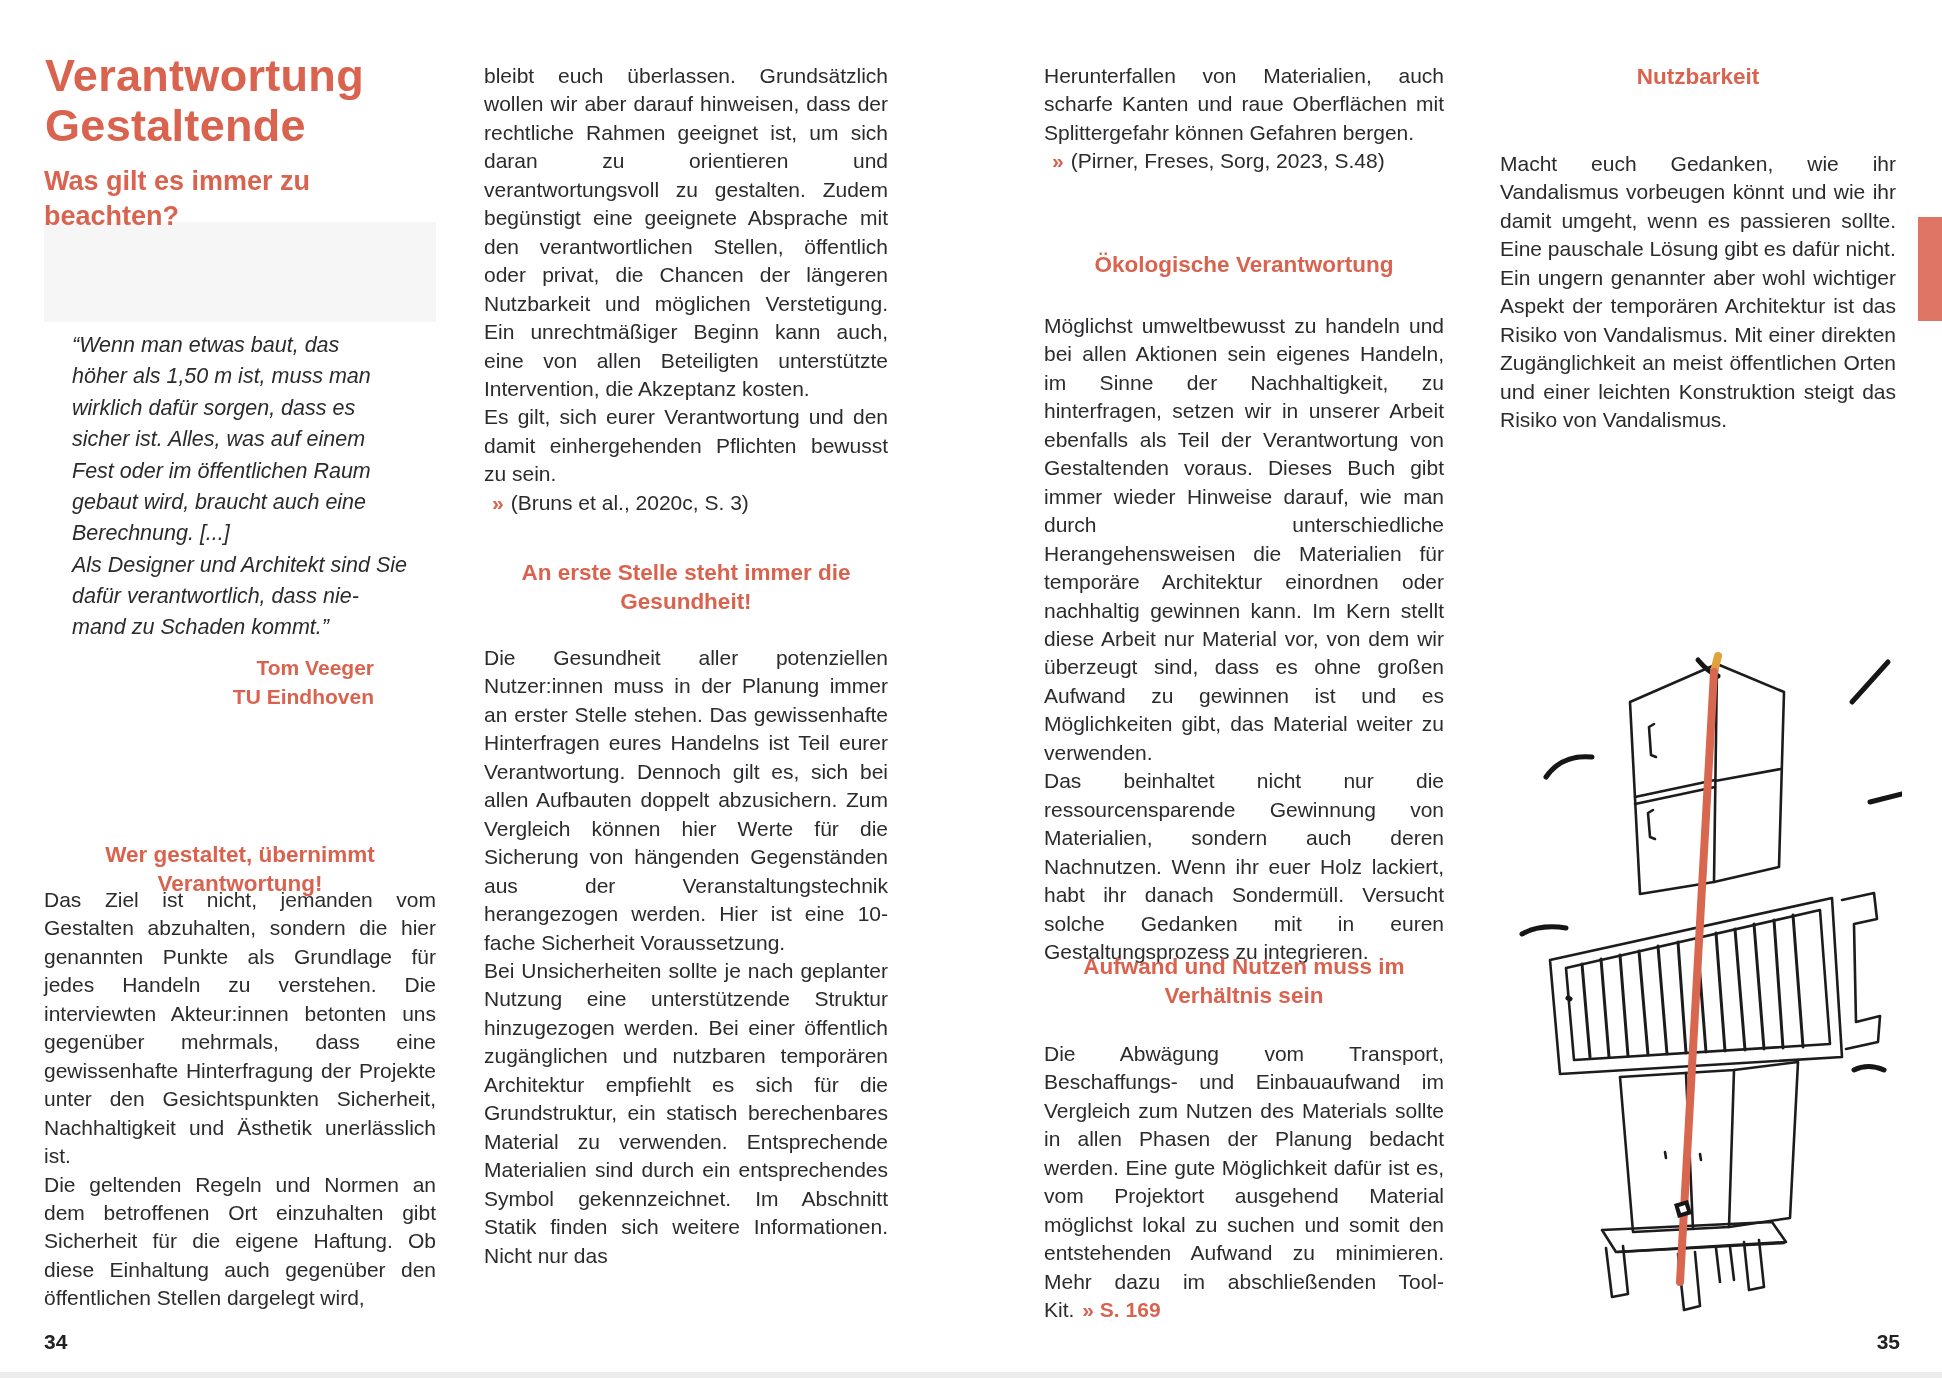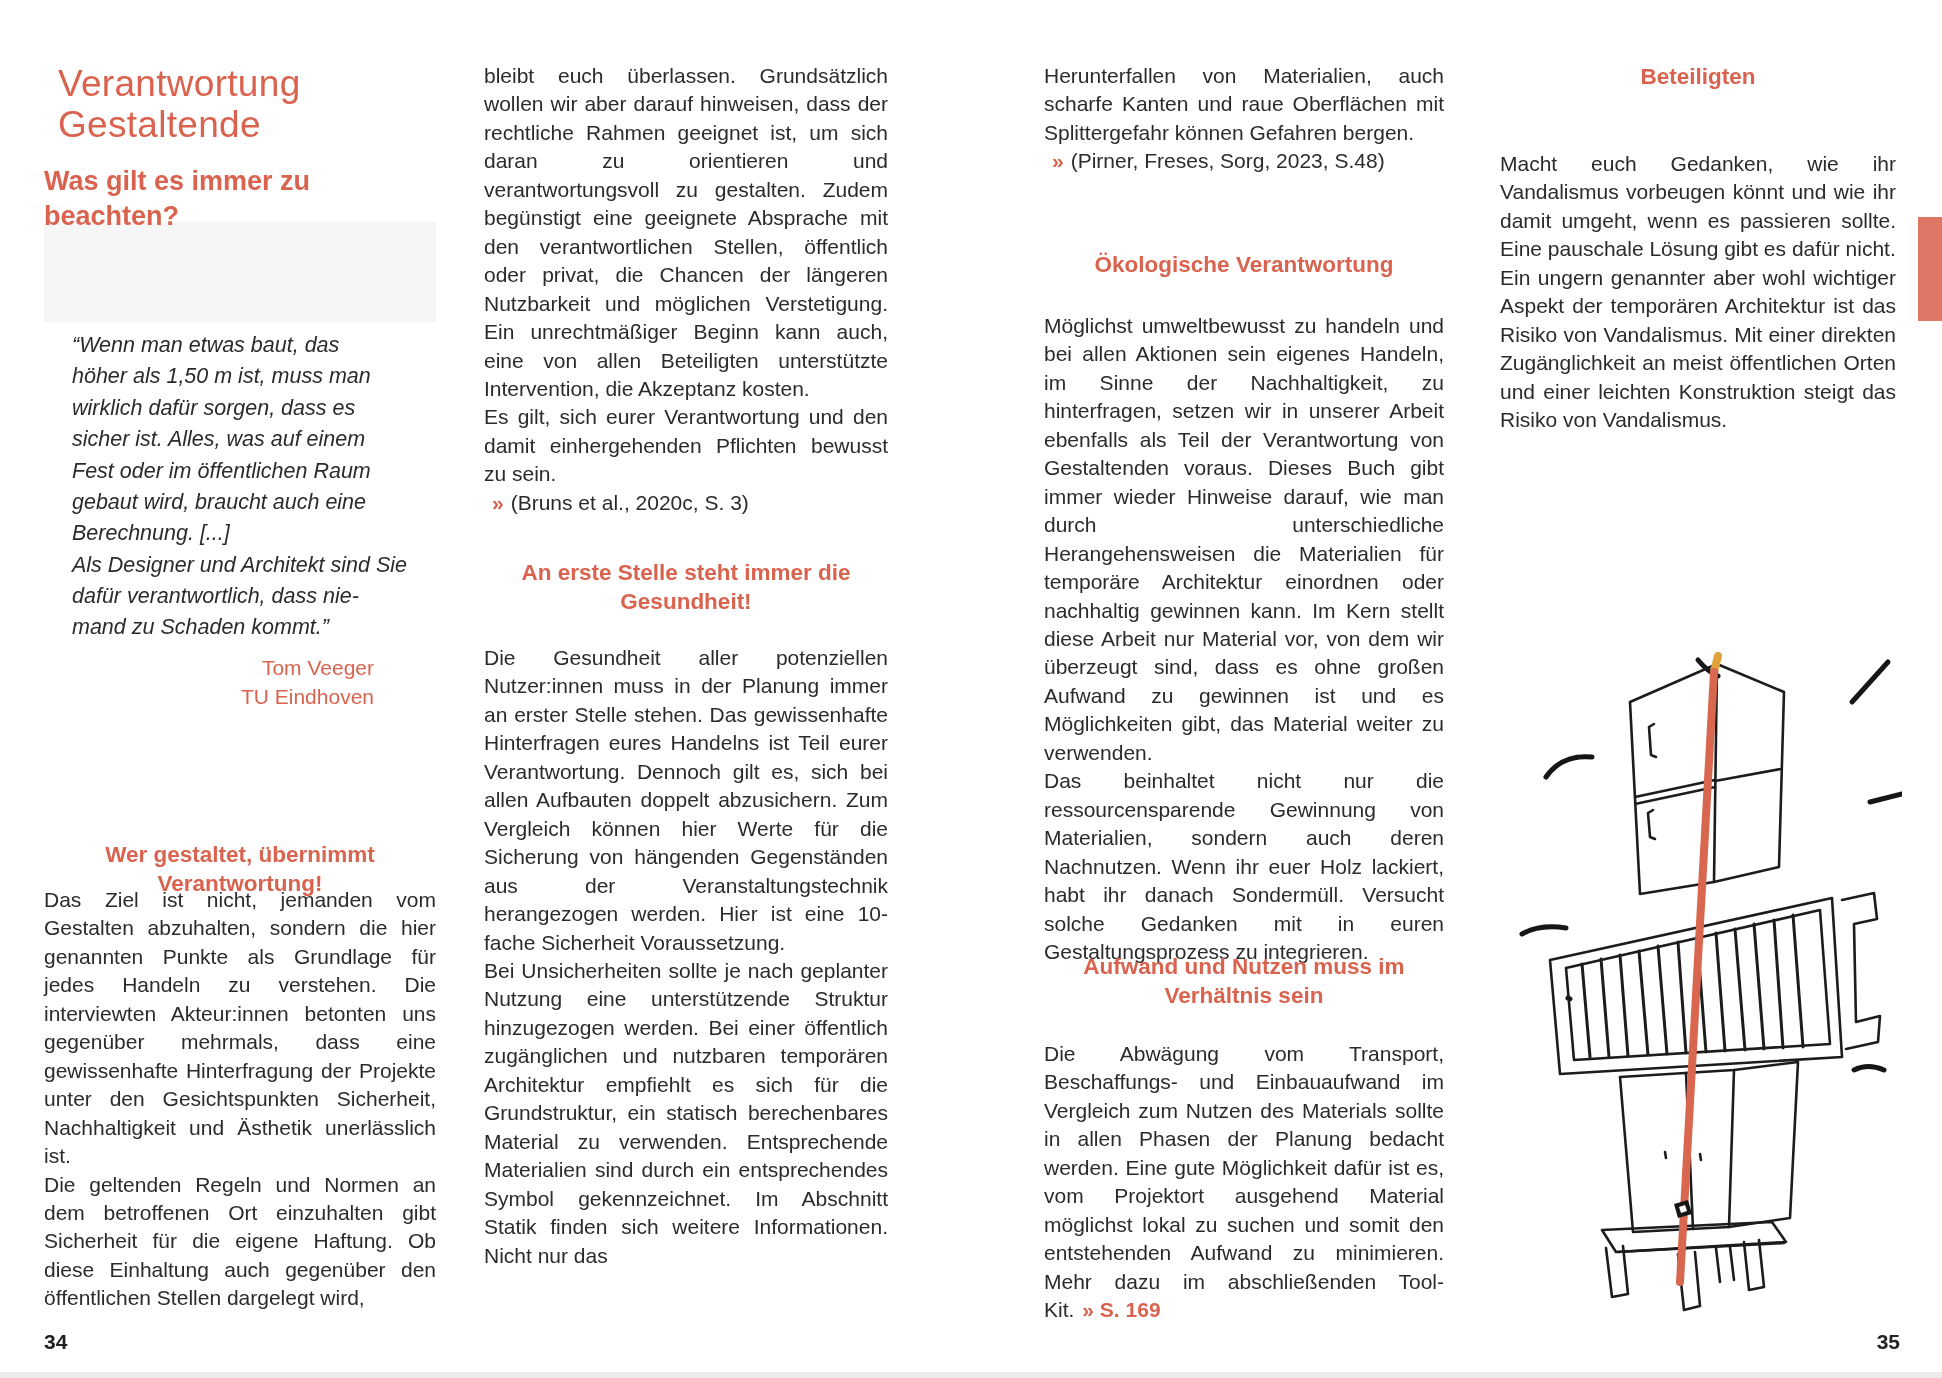--- a/index.html
+++ b/index.html
@@ -5,36 +5,36 @@
   html,body{margin:0;padding:0;}
   body{
     width:1942px;height:1378px;position:relative;background:#ffffff;
     font-family:"Liberation Sans", sans-serif;color:#2b2b2e;
     -webkit-font-smoothing:antialiased;
   }
   .page{position:absolute;inset:0;overflow:hidden;background:#fff;}
   .abs{position:absolute;}
   .pre{white-space:pre-line;}
   .title{
-    left:44px;top:50px;width:410px;margin:14px;
-    font-size:37px;font-weight:400;line-height:1.1;letter-spacing:.3px;
+    left:44px;top:50px;width:410px;margin:1px;
+    font-size:45px;font-weight:700;line-height:1.1;letter-spacing:.3px;
     color:#d9634e;
   }
   .subtitle{
     left:44px;top:164px;width:400px;
     font-size:27px;font-weight:700;line-height:1.28;color:#d9634e;
   }
   .graybox{left:44px;top:222px;width:392px;height:100px;background:#f6f6f6;}
   .quote{
     left:72px;top:330px;width:345px;margin:0;
     font-size:21.5px;font-style:italic;line-height:1.46;color:#2b2b2e;
   }
   .attribution{
     left:44px;top:654px;width:330px;text-align:right;
-    font-size:21px;font-weight:400;line-height:1.38;color:#d9634e;
+    font-size:21px;font-weight:700;line-height:1.38;color:#d9634e;
   }
   .sechead{
     font-size:22.5px;font-weight:700;line-height:1.3;color:#d9634e;
     text-align:center;margin:0;
   }
   .body{
     font-size:21px;line-height:1.355;text-align:justify;margin:0;
     hyphens:auto;color:#2b2b2e;
   }
   .cite{font-size:21px;line-height:1.355;margin:0;padding-left:8px;}
@@ -116,21 +116,21 @@
   <div class="abs blk-col3b">
     <p class="body">Möglichst umweltbewusst zu handeln und bei allen Aktionen sein eigenes Handeln, im Sinne der Nachhaltigkeit, zu hinterfragen, setzen wir in unserer Arbeit ebenfalls als Teil der Verantwortung von Gestaltenden voraus. Dieses Buch gibt immer wieder Hinweise darauf, wie man durch unterschiedliche Herangehensweisen die Materialien für temporäre Architektur einordnen oder nachhaltig gewinnen kann. Im Kern stellt diese Arbeit nur Material vor, von dem wir überzeugt sind, dass es ohne großen Aufwand zu gewinnen ist und es Möglichkeiten gibt, das Material weiter zu verwenden.</p>
     <p class="body">Das beinhaltet nicht nur die ressourcensparende Gewinnung von Materialien, sondern auch deren Nachnutzen. Wenn ihr euer Holz lackiert, habt ihr danach Sondermüll. Versucht solche Gedanken mit in euren Gestaltungsprozess zu integrieren.</p>
   </div>
   <h2 class="abs sechead pre h-col3b">Aufwand und Nutzen muss im
 Verhältnis sein</h2>
   <div class="abs blk-col3c">
     <p class="body"><span>Die Abwägung vom Transport, Beschaffungs- und Einbauaufwand im Vergleich zum Nutzen des Materials sollte in allen Phasen der Planung bedacht werden. Eine gute Möglichkeit dafür ist es, vom Projektort ausgehend Material möglichst lokal zu suchen und somit den entstehenden Aufwand zu minimieren. Mehr dazu im abschließenden Tool-Kit.</span><span class="pagelink">» S. 169</span></p>
   </div>
 
-  <h2 class="abs sechead h-col4">Beteiligten</h2>
+  <h2 class="abs sechead h-col4">Nutzbarkeit</h2>
   <div class="abs blk-col4">
     <p class="body">Macht euch Gedanken, wie ihr Vandalismus vorbeugen könnt und wie ihr damit umgeht, wenn es passieren sollte. Eine pauschale Lösung gibt es dafür nicht.</p>
     <p class="body">Ein ungern genannter aber wohl wichtiger Aspekt der temporären Architektur ist das Risiko von Vandalismus. Mit einer direkten Zugänglichkeit an meist öffentlichen Orten und einer leichten Konstruktion steigt das Risiko von Vandalismus.</p>
   </div>
 
   <svg class="abs illu" viewBox="0 0 400 680" aria-hidden="true">
 
     <path class="ray" d="M196 18 Q206 30 216 34"></path>
     <path class="ray" d="M350 60 L386 20"></path>
     <path class="ray" d="M368 160 L400 152"></path>

